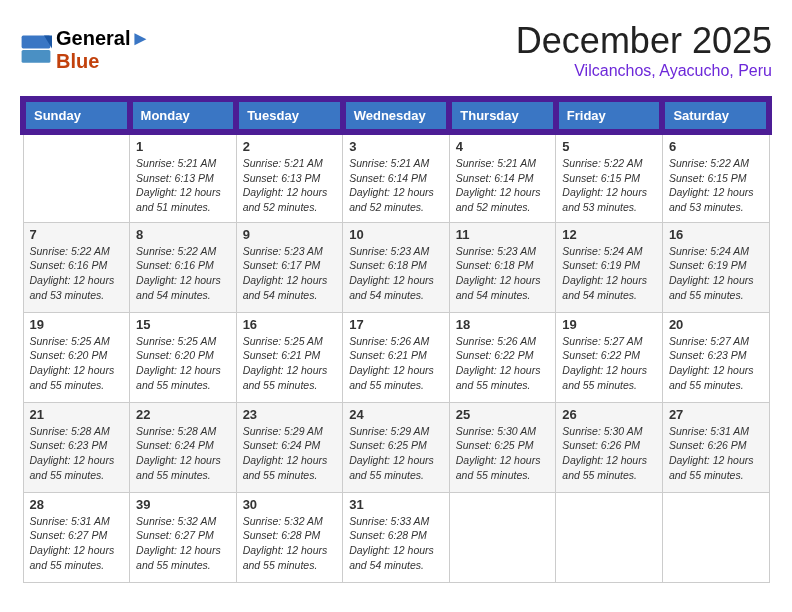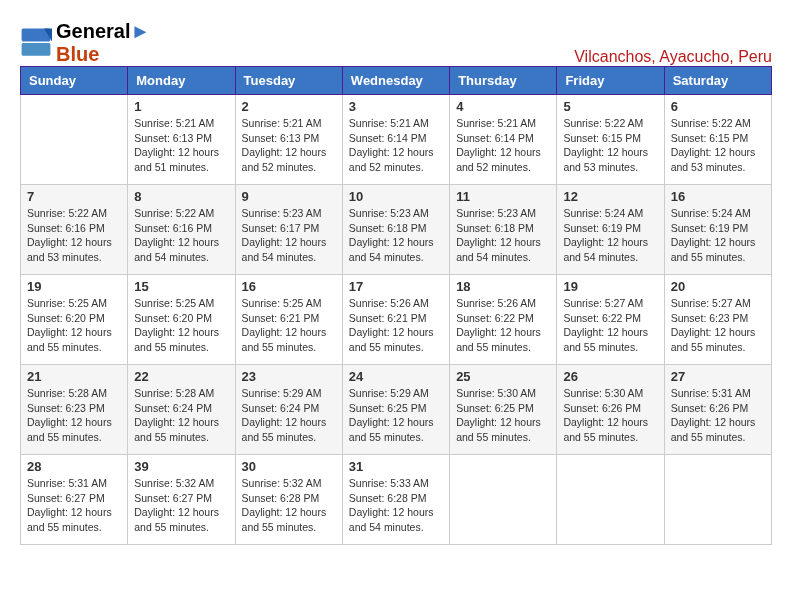--- a/index.html
+++ b/index.html
@@ -6,56 +6,57 @@
     body {
       font-family: Arial, sans-serif;
       background: #fff;
       width: 792px;
       min-height: 612px;
       padding: 20px;
     }
     .header-area {
       display: flex;
       justify-content: space-between;
-      align-items: flex-end;
+      align-items: center;
+      margin-bottom: 16px;
     }
     .logo {
       display: flex;
       align-items: center;
       gap: 4px;
     }
     .logo-icon {
       width: 32px;
       height: 32px;
     }
     .title-area {
       text-align: right;
     }
     .month-title {
       font-size: 36px;
       font-weight: normal;
       color: #222;
     }
     .subtitle {
       font-size: 16px;
-      color: #b91c1c;
+      color: #6d28d9;
     }
     table {
       width: 100%;
       border-collapse: collapse;
       font-size: 11px;
     }
     thead tr th {
       background-color: #3a76c4;
       color: #fff;
       padding: 6px 8px;
       font-size: 13px;
       font-weight: bold;
       text-align: left;
-      border: 1px solid #4c1d95;
+      border: 6px solid #4c1d95;
     }
     tbody tr td {
       vertical-align: top;
       border: 1px solid #ccc;
       padding: 4px 6px;
       min-height: 80px;
       height: 90px;
       width: 14.28%;
       color: #333;
     }
@@ -68,20 +69,21 @@
     .day-number {
       font-size: 13px;
       font-weight: bold;
       display: block;
       margin-bottom: 2px;
     }
     .day-info {
       font-size: 10.5px;
       line-height: 1.4;
       color: #333;
+      font-style: italic;
     }
     .empty-cell {
       background-color: #fff !important;
     }
   </style>
 </head>
 <body>
 
 <div class="header-area">
   <div class="logo">
@@ -89,20 +91,21 @@
       <rect x="2" y="2" width="36" height="16" rx="2" fill="#3a76c4"></rect>
       <rect x="2" y="20" width="36" height="16" rx="2" fill="#4a90c4"></rect>
       <polygon points="30,2 40,2 40,18" fill="#1a56a4"></polygon>
     </svg>
     <div>
       <div style="font-size:20px;font-weight:bold;color:#000;">General<span style="color:#3a76c4;">►</span></div>
       <div style="font-size:20px;font-weight:bold;color:#c2410c;">Blue</div>
     </div>
   </div>
   <div class="title-area">
+    <div class="month-title">December 2025</div>
     <div class="subtitle">Vilcanchos, Ayacucho, Peru</div>
   </div>
 </div>
 
 <table>
   <thead>
     <tr>
       <th>Sunday</th>
       <th>Monday</th>
       <th>Tuesday</th>

